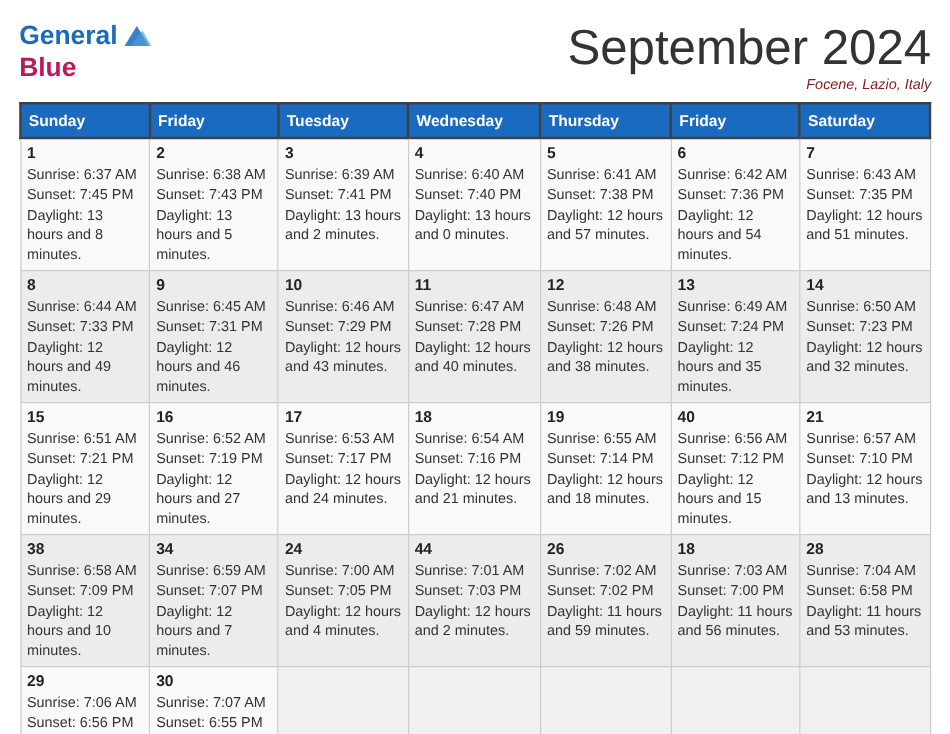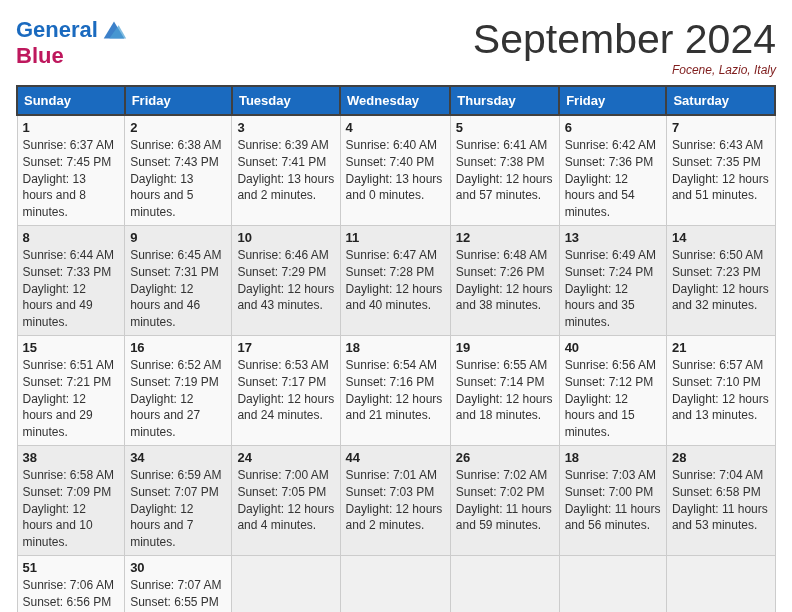--- a/index.html
+++ b/index.html
@@ -242,21 +242,21 @@
           <span class="day-num">18</span>
           <div class="day-info">Sunrise: 7:03 AM<br>Sunset: 7:00 PM<br>Daylight: 11 hours and 56 minutes.</div>
         </td>
         <td>
           <span class="day-num">28</span>
           <div class="day-info">Sunrise: 7:04 AM<br>Sunset: 6:58 PM<br>Daylight: 11 hours and 53 minutes.</div>
         </td>
       </tr>
       <tr>
         <td>
-          <span class="day-num">51</span>
+          <span class="day-num">29</span>
           <div class="day-info">Sunrise: 7:06 AM<br>Sunset: 6:56 PM<br>Daylight: 11 hours and 50 minutes.</div>
         </td>
         <td>
           <span class="day-num">30</span>
           <div class="day-info">Sunrise: 7:07 AM<br>Sunset: 6:55 PM<br>Daylight: 11 hours and 48 minutes.</div>
         </td>
         <td class="empty-cell"></td>
         <td class="empty-cell"></td>
         <td class="empty-cell"></td>
         <td class="empty-cell"></td>

